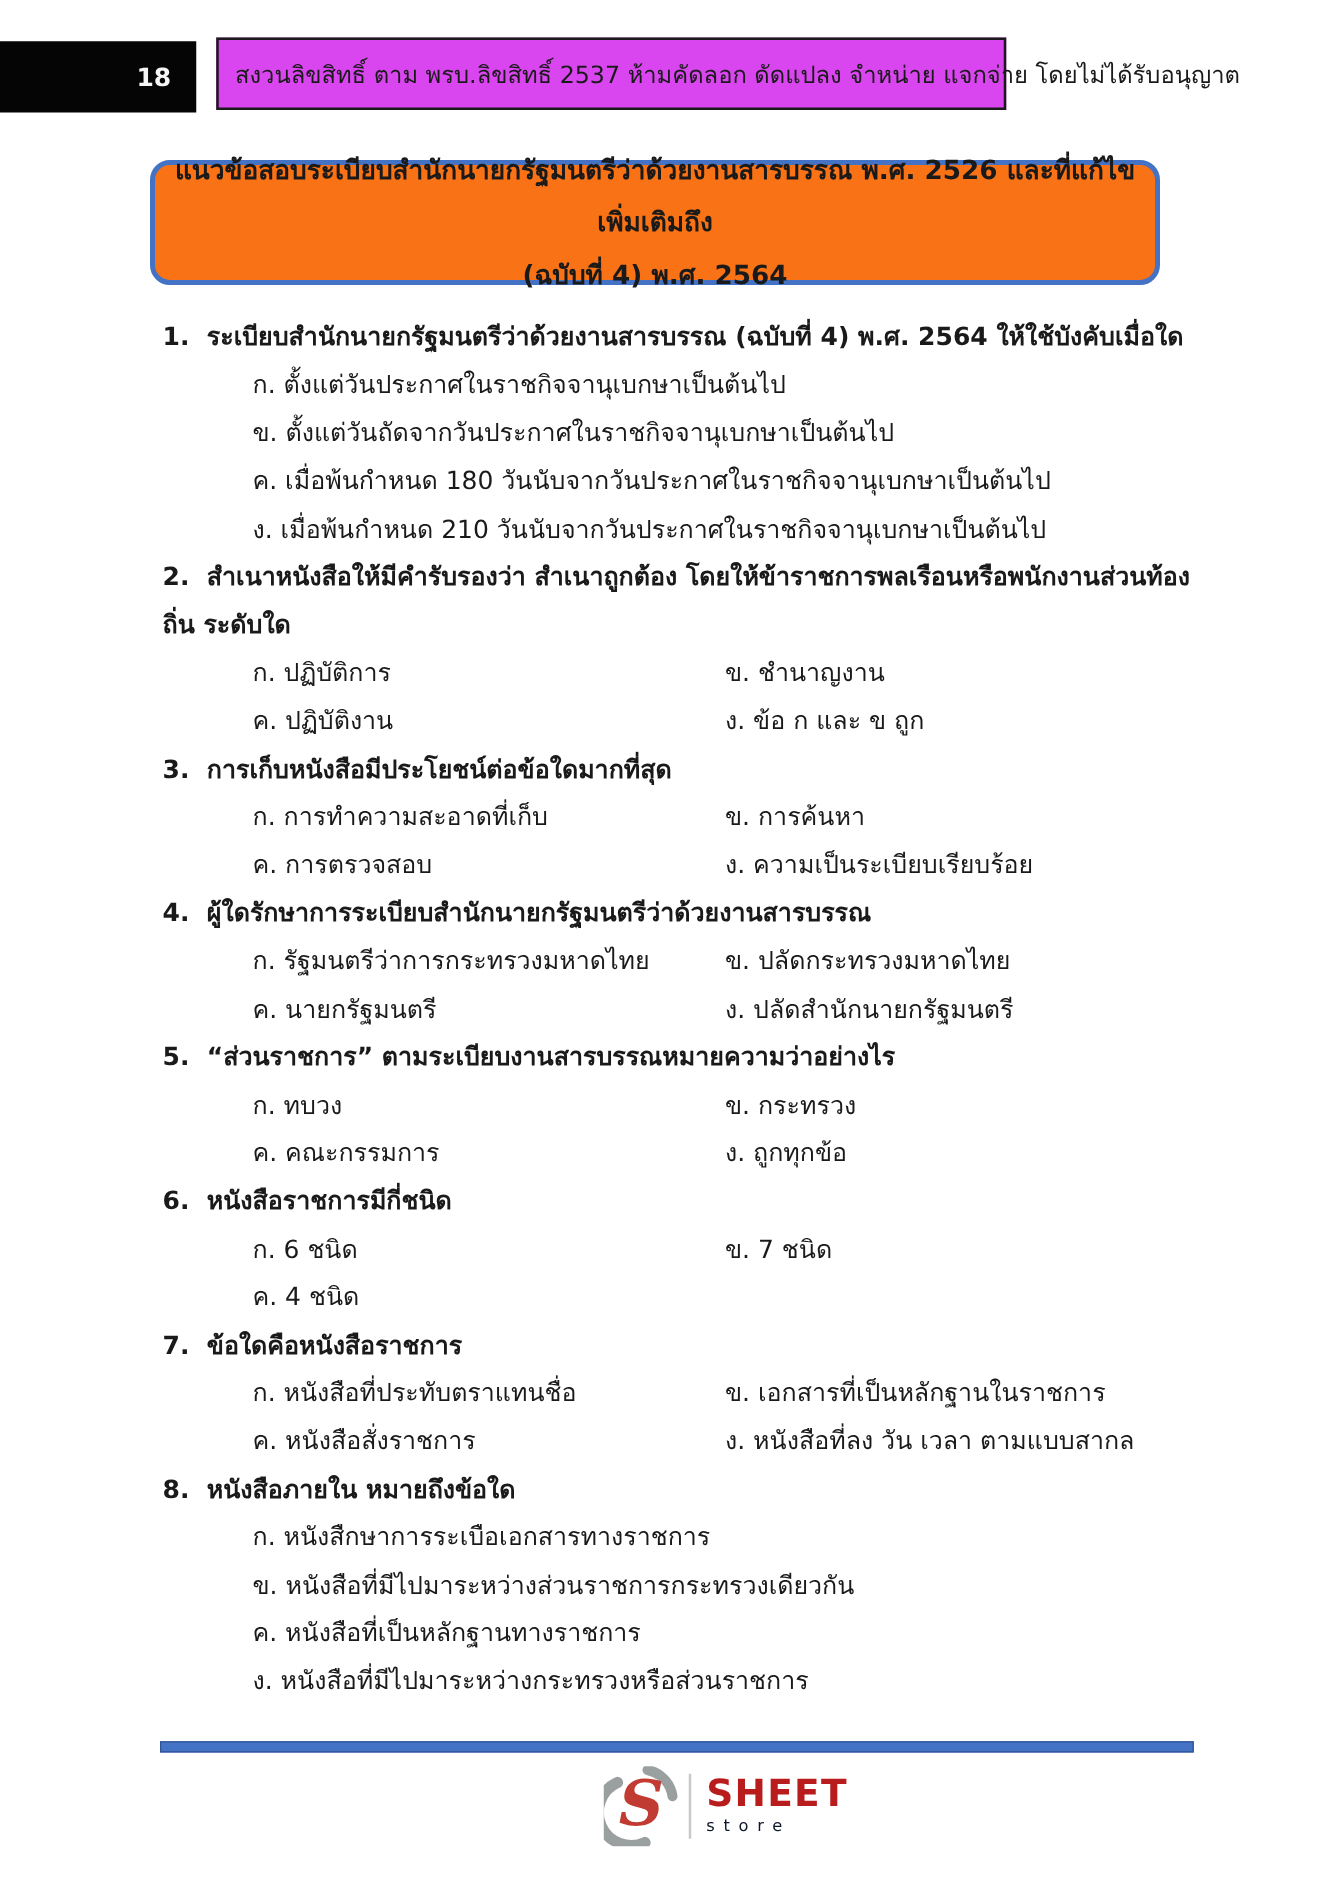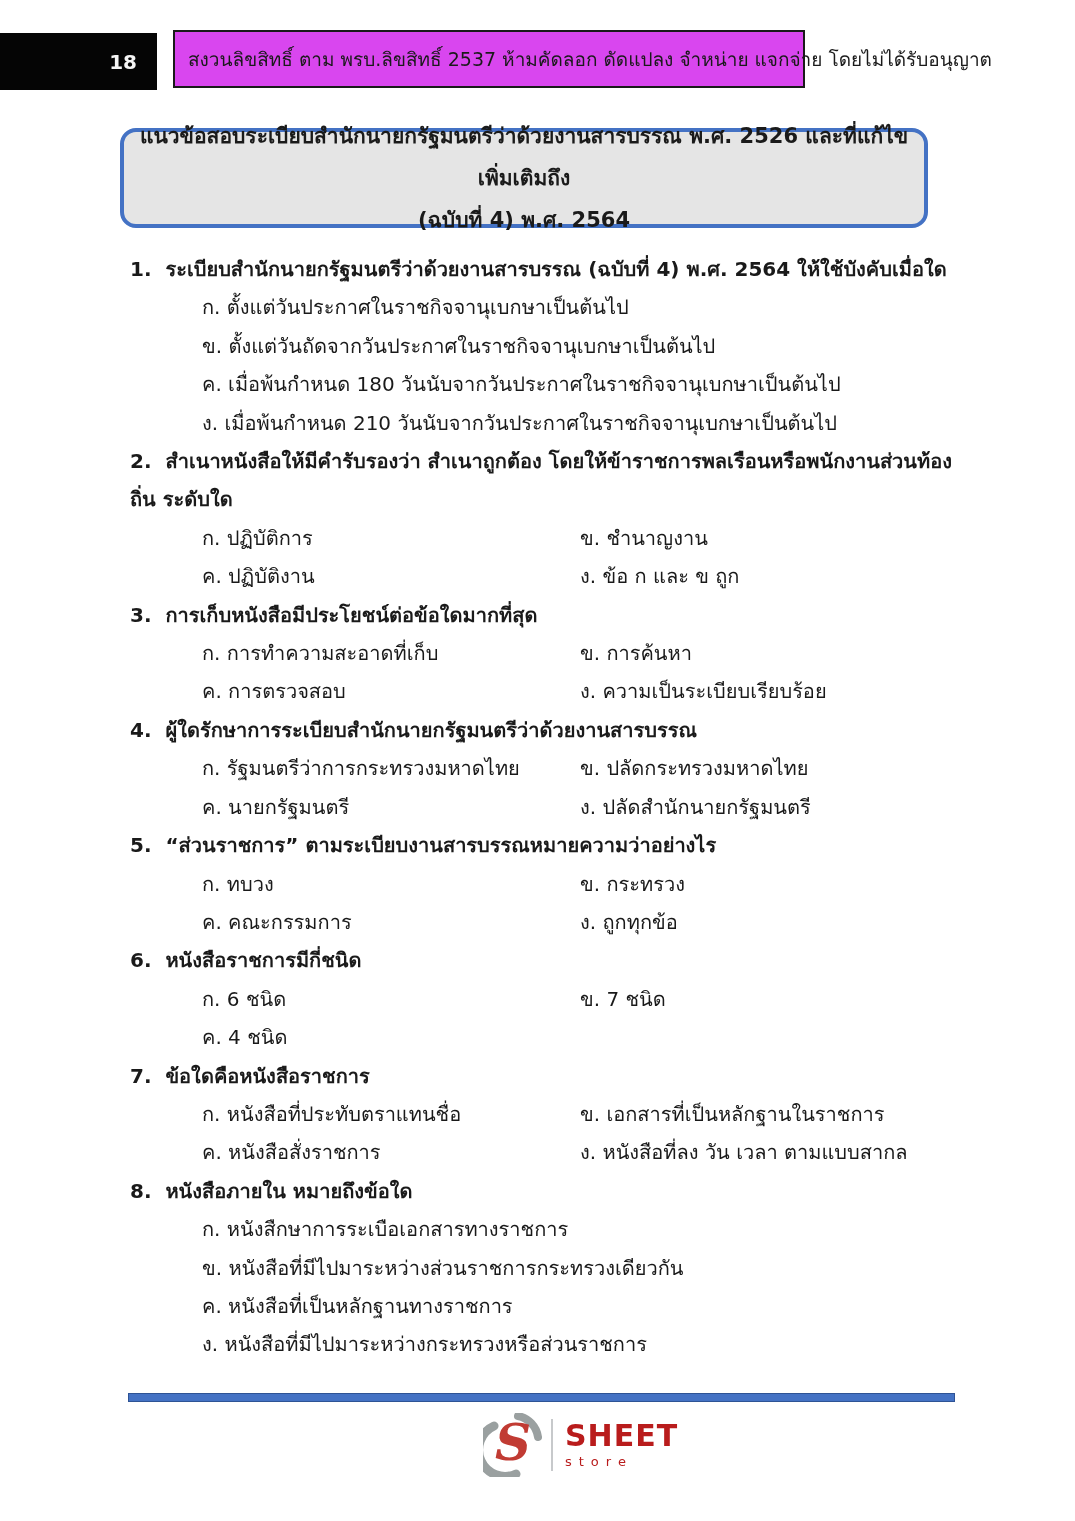--- a/index.html
+++ b/index.html
@@ -15,21 +15,21 @@
   .pagenum-box span{color:#f5f5f5;font-size:20px;padding-right:20px;}
   .copyright-box{
     position:absolute;left:173px;top:30px;width:632px;height:58px;
     border:2px solid #1a1a1a;box-sizing:border-box;background:#d946ef;
     display:flex;align-items:center;
   }
   .copyright-box span{font-size:19px;padding-left:13px;white-space:nowrap;}
   
   .title-box{
     position:absolute;left:120px;top:128px;width:808px;height:100px;
-    border:4px solid #4472C4;border-radius:16px;box-sizing:border-box;background:#e5e5e5;
+    border:4px solid #4472C4;border-radius:16px;box-sizing:border-box;background:#f97316;
     display:flex;flex-direction:column;align-items:center;justify-content:center;
     font-weight:bold;font-size:21px;line-height:42px;text-align:center;
   }
   
   .questions{
     position:absolute;left:130px;top:250px;width:845px;
     font-size:20px;line-height:38.4px;
   }
   .q-text{font-weight:bold;white-space:pre-wrap;}
   .options{white-space:pre-wrap;}
@@ -46,21 +46,21 @@
     position:absolute;left:483px;top:1412px;height:66px;
     display:flex;align-items:center;
   }
   .logo-mark{width:60px;height:64px;}
   .logo-divider{width:2px;height:52px;background:#c7c9cb;margin:0 12px 0 8px;}
   .logo-textblock{display:flex;flex-direction:column;justify-content:center;}
   .logo-name{
     font-size:30px;font-weight:bold;color:#b91c1c;letter-spacing:1px;line-height:30px;
   }
   .logo-sub{
-    font-size:13px;color:#b91c1c;letter-spacing:7px;line-height:16px;margin-top:3px;
+    font-size:13px;color:#0f172a;letter-spacing:7px;line-height:16px;margin-top:3px;
   }
 </style>
 </head>
 <body>
 
 <div class="page">
 
   <div class="pagenum-box">
     <span>18</span>
   </div>

